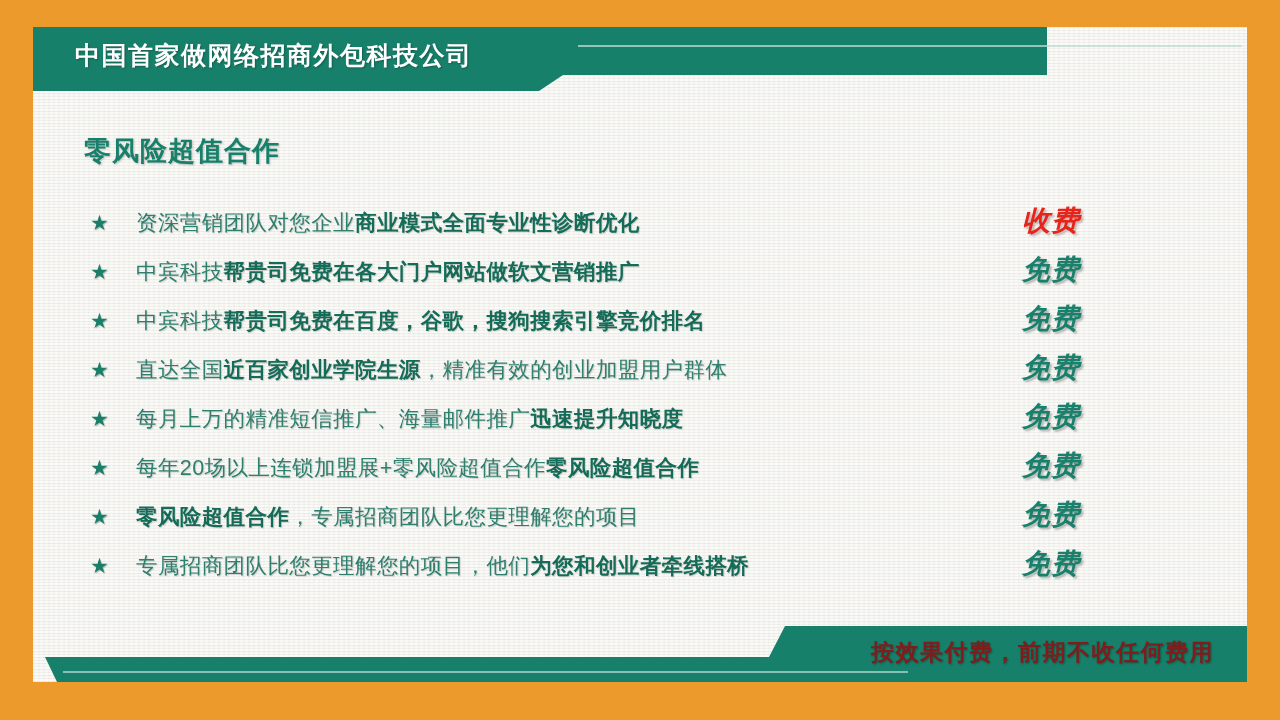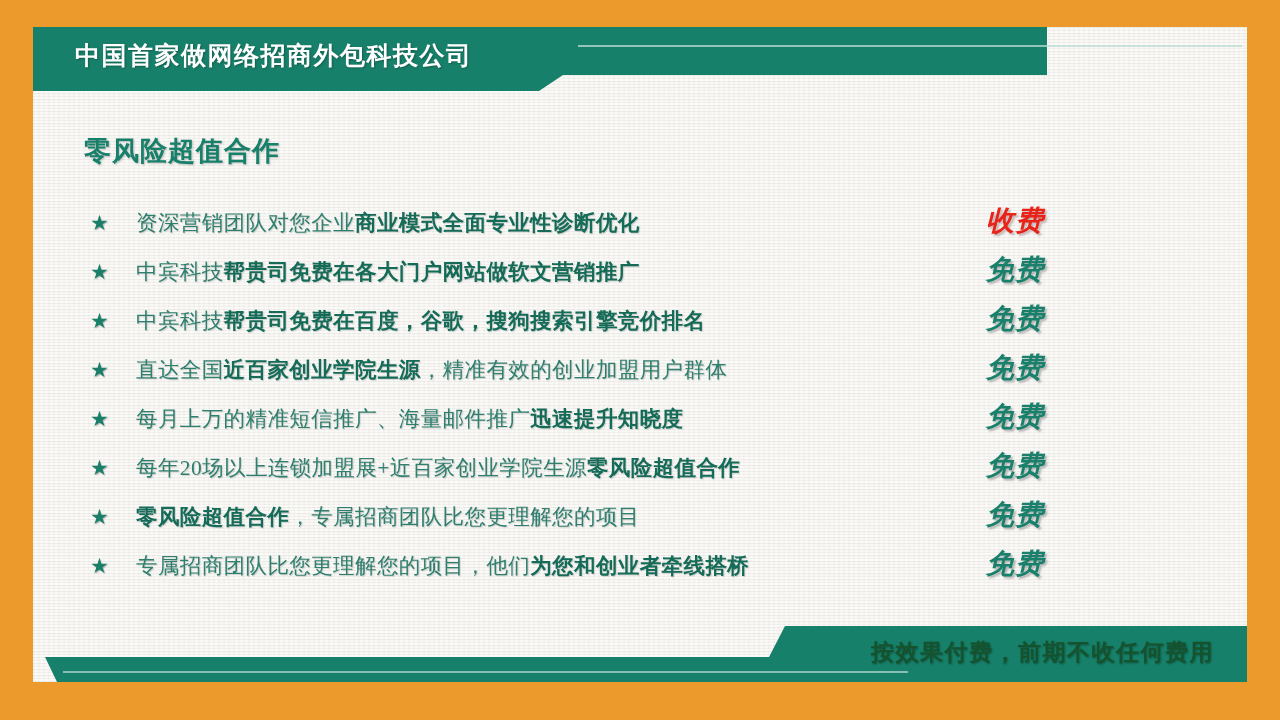--- a/index.html
+++ b/index.html
@@ -107,40 +107,40 @@
     color: #1A7F68;
     line-height: 1;
     text-shadow: 1px 1px 1px rgba(120,120,120,0.5);
   }
   .bullet-text {
     flex: 1 1 auto;
     font-size: 21.5px;
     color: #2E7F6E;
     letter-spacing: 0.4px;
     white-space: nowrap;
-    font-family: Liberation Serif, serif;
+    font-family: Liberation Sans, sans-serif;
     text-shadow: 1px 1px 1px rgba(150,150,150,0.40);
   }
   .bullet-text .b {
     font-weight: bold;
     color: #146B57;
   }
 
   
   .tags {
     position: absolute;
     left: 950px;
     top: 196px;
     width: 130px;
   }
   .tag-row {
     height: 49px;
     display: flex;
     align-items: center;
-    justify-content: center;
+    justify-content: flex-end;
   }
   .tag {
     font-size: 28px;
     font-weight: bold;
     font-style: italic;
     letter-spacing: 1px;
     color: #18806B;
     font-family: "DejaVu Serif", "Liberation Serif", serif;
     text-shadow: 2px 2px 2px rgba(130,130,130,0.55);
     white-space: nowrap;
@@ -176,21 +176,21 @@
     left: 30px;
     top: 45px;
     width: 845px;
     height: 2px;
     background: rgba(185, 218, 210, 0.70);
   }
   .footer-text {
     position: absolute;
     right: 33px;
     top: 11px;
-    color: #14532d;
+    color: #7f1d1d;
     font-size: 23px;
     font-weight: bold;
     letter-spacing: 1.5px;
     font-family: "DejaVu Sans", "Liberation Sans", sans-serif;
     text-shadow: 1px 1px 2px rgba(0,0,0,0.30);
     white-space: nowrap;
   }
 </style>
 </head>
 <body>
@@ -224,21 +224,21 @@
       <div class="bullet-row">
         <span class="bullet-star">★</span>
         <span class="bullet-text"><span>直达全国</span><span class="b">近百家创业学院生源</span><span>，精准有效的创业加盟用户群体</span></span>
       </div>
       <div class="bullet-row">
         <span class="bullet-star">★</span>
         <span class="bullet-text"><span>每月上万的精准短信推广、海量邮件推广</span><span class="b">迅速提升知晓度</span></span>
       </div>
       <div class="bullet-row">
         <span class="bullet-star">★</span>
-        <span class="bullet-text"><span>每年20场以上连锁加盟展+近百家创业学院生源</span><span class="b">零风险超值合作</span></span>
+        <span class="bullet-text"><span>每年20场以上连锁加盟展+零风险超值合作</span><span class="b">零风险超值合作</span></span>
       </div>
       <div class="bullet-row">
         <span class="bullet-star">★</span>
         <span class="bullet-text"><span class="b">零风险超值合作</span><span>，专属招商团队比您更理解您的项目</span></span>
       </div>
       <div class="bullet-row">
         <span class="bullet-star">★</span>
         <span class="bullet-text"><span>专属招商团队比您更理解您的项目，他们</span><span class="b">为您和创业者牵线搭桥</span></span>
       </div>
     </div>

